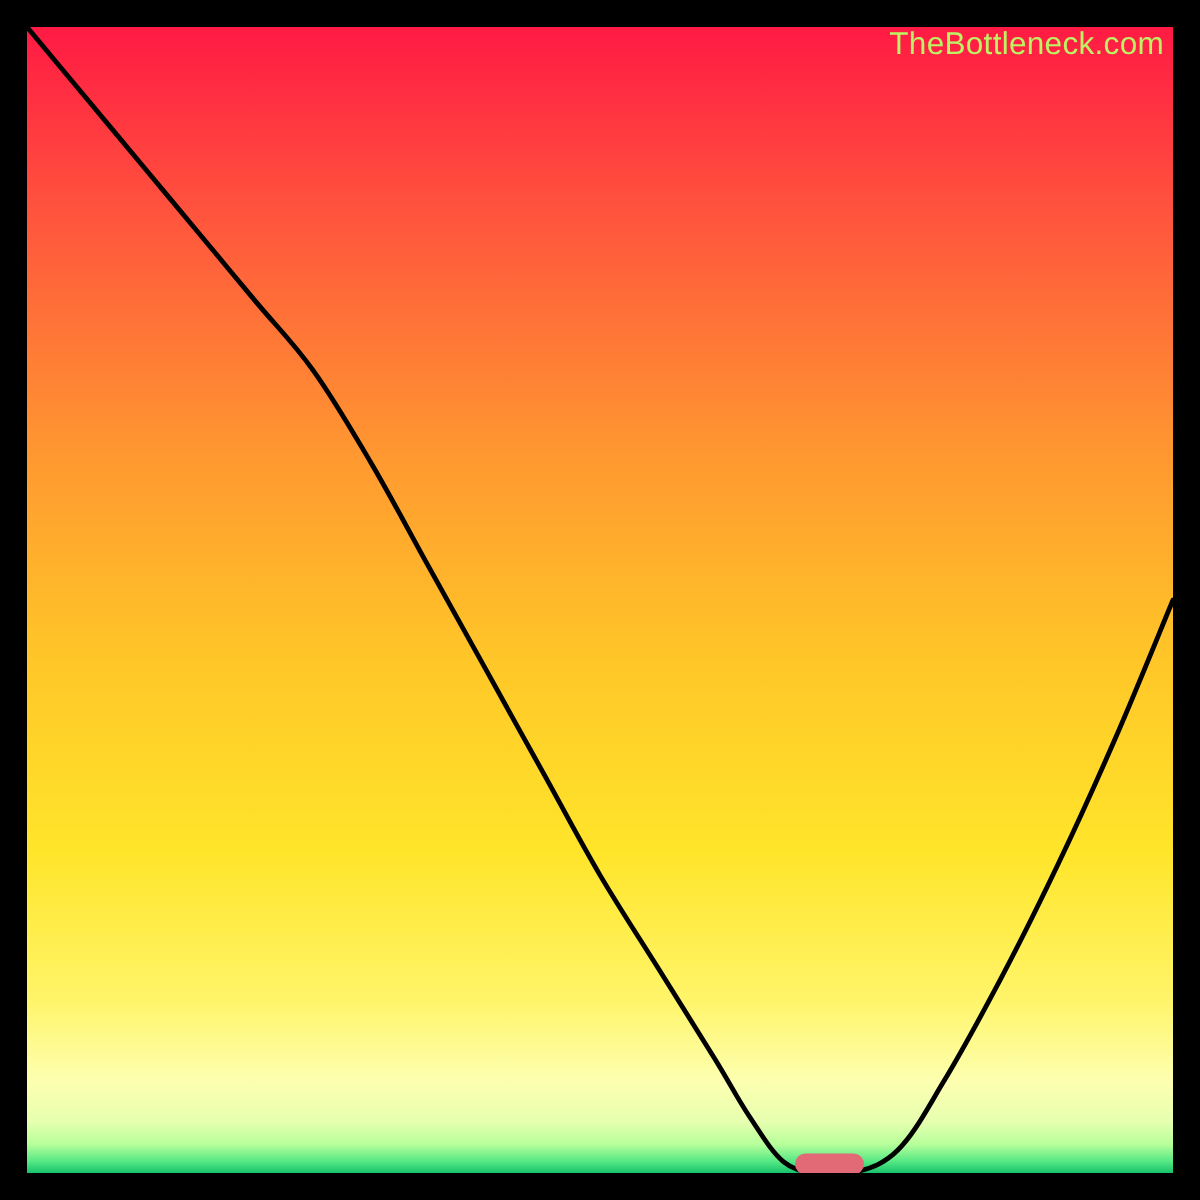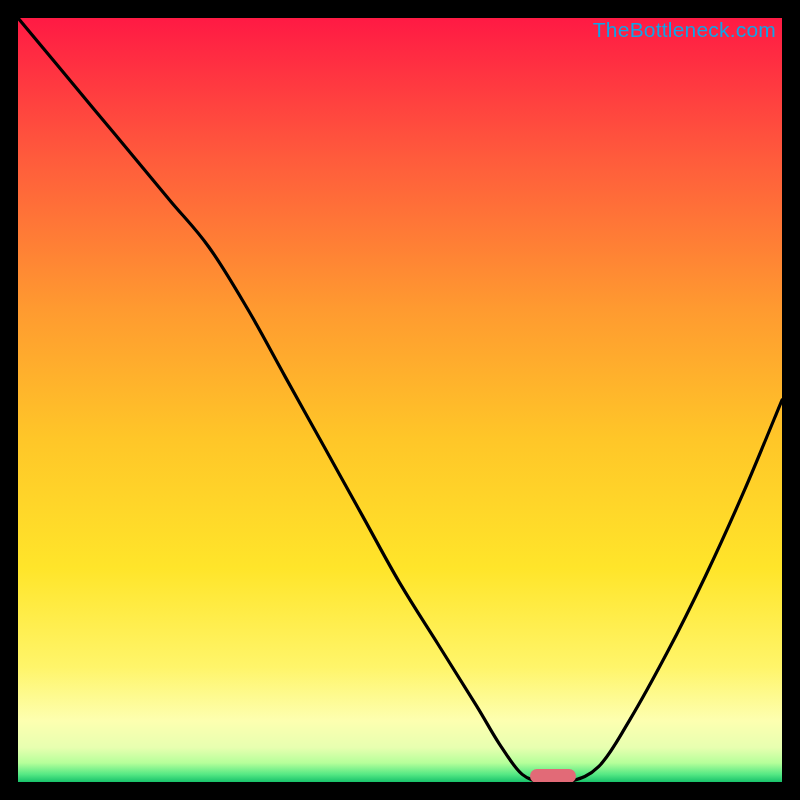--- a/index.html
+++ b/index.html
@@ -33,21 +33,21 @@
     inset: 0;
     width: 100%;
     height: 100%;
   }
   .watermark {
     position: absolute;
     top: 0px;
     right: 6px;
     font-size: 21px;
     font-weight: 500;
-    color: #0ea5e9;
+    color: #bef264;
     letter-spacing: 0.2px;
     z-index: 5;
   }
   .marker {
     position: absolute;
     background: #e26a77;
     border-radius: 7px;
     height: 14px;
     z-index: 4;
   }

